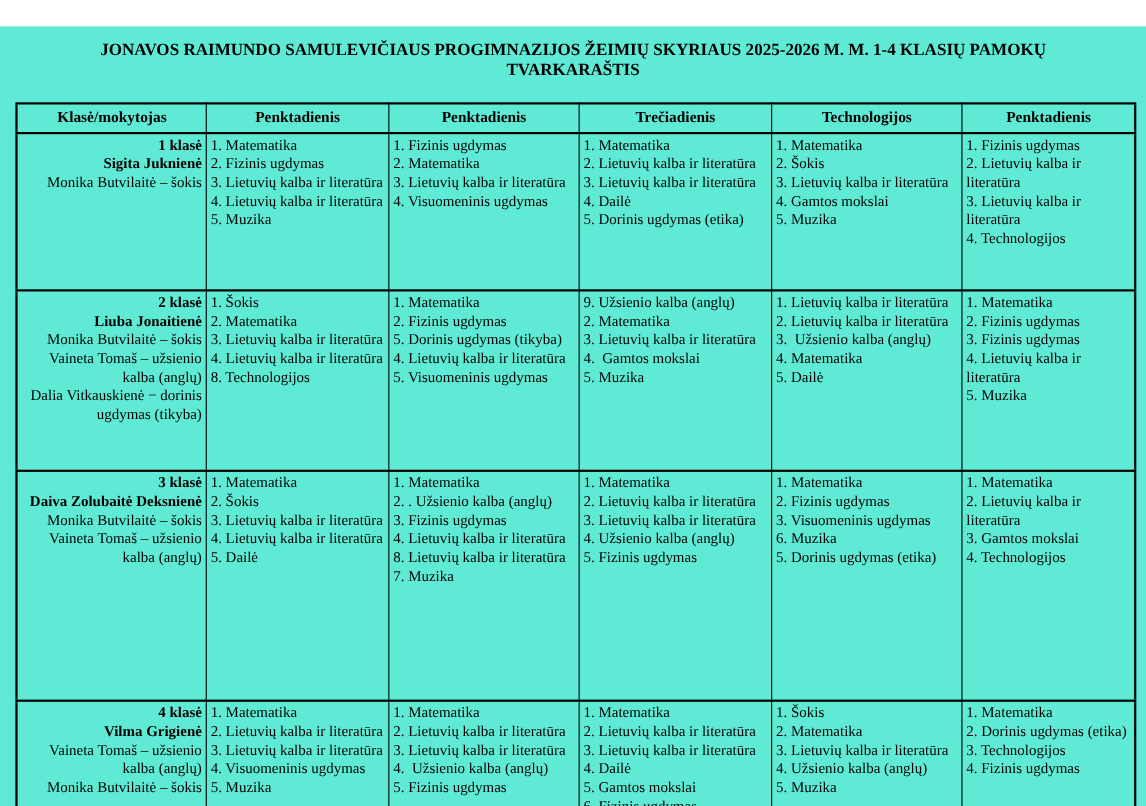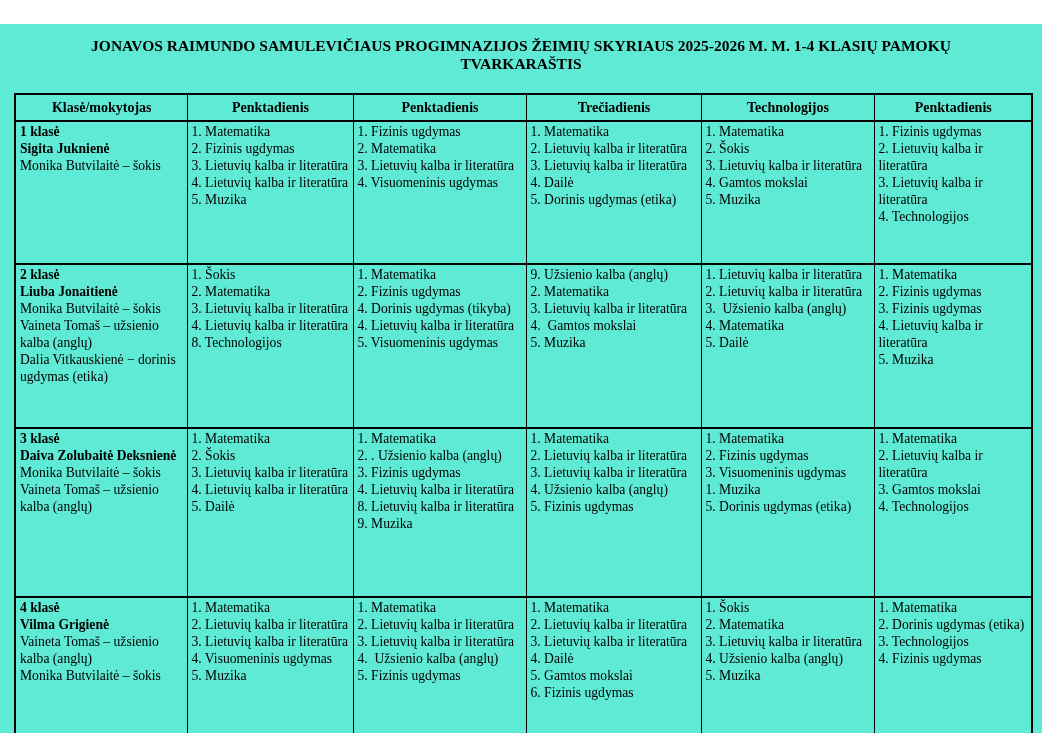--- a/index.html
+++ b/index.html
@@ -44,24 +44,24 @@
   table.timetable tr { border-top: 2px solid #000; border-bottom: 2px solid #000; }
   table.timetable thead tr { height: 27px; }
   table.timetable thead th {
     font-weight: bold;
     text-align: center;
     vertical-align: middle;
     font-size: 14px;
   }
   table.timetable tbody tr:nth-child(1) { height: 143px; }
   table.timetable tbody tr:nth-child(2) { height: 164px; }
-  table.timetable tbody tr:nth-child(3) { height: 169px; }
+  table.timetable tbody tr:nth-child(3) { height: 209px; }
   table.timetable tbody tr:nth-child(4) { height: 146px; }
   td.class-cell {
-    text-align: left;
+    text-align: right;
     padding: 1px 8px;
   }
   td.class-cell .bold { font-weight: bold; }
   .lesson, .teacher, .class-line { white-space: pre-wrap; }
 </style>
 </head>
 <body>
 
 <div class="page">
   <div class="doc-title">JONAVOS RAIMUNDO SAMULEVIČIAUS PROGIMNAZIJOS ŽEIMIŲ SKYRIAUS 2025-2026 M. M. 1-4 KLASIŲ PAMOKŲ TVARKARAŠTIS</div>
@@ -125,33 +125,33 @@
             <div class="lesson">3. Lietuvių kalba ir literatūra</div>
             <div class="lesson">4. Technologijos</div>
           </td>
         </tr>
         <tr>
           <td class="class-cell">
             <div class="class-line bold">2 klasė</div>
             <div class="class-line bold">Liuba Jonaitienė</div>
             <div class="teacher">Monika Butvilaitė – šokis</div>
             <div class="teacher">Vaineta Tomaš – užsienio kalba (anglų)</div>
-            <div class="teacher">Dalia Vitkauskienė − dorinis ugdymas (etika)</div>
+            <div class="teacher">Dalia Vitkauskienė − dorinis ugdymas (tikyba)</div>
           </td>
           <td>
             <div class="lesson">1. Šokis</div>
             <div class="lesson">2. Matematika</div>
             <div class="lesson">3. Lietuvių kalba ir literatūra</div>
             <div class="lesson">4. Lietuvių kalba ir literatūra</div>
             <div class="lesson">8. Technologijos</div>
           </td>
           <td>
             <div class="lesson">1. Matematika</div>
             <div class="lesson">2. Fizinis ugdymas</div>
-            <div class="lesson">4. Dorinis ugdymas (tikyba)</div>
+            <div class="lesson">5. Dorinis ugdymas (tikyba)</div>
             <div class="lesson">4. Lietuvių kalba ir literatūra</div>
             <div class="lesson">5. Visuomeninis ugdymas</div>
           </td>
           <td>
             <div class="lesson">9. Užsienio kalba (anglų)</div>
             <div class="lesson">2. Matematika</div>
             <div class="lesson">3. Lietuvių kalba ir literatūra</div>
             <div class="lesson">4.  Gamtos mokslai</div>
             <div class="lesson">5. Muzika</div>
           </td>
@@ -183,34 +183,34 @@
             <div class="lesson">3. Lietuvių kalba ir literatūra</div>
             <div class="lesson">4. Lietuvių kalba ir literatūra</div>
             <div class="lesson">5. Dailė</div>
           </td>
           <td>
             <div class="lesson">1. Matematika</div>
             <div class="lesson">2. . Užsienio kalba (anglų)</div>
             <div class="lesson">3. Fizinis ugdymas</div>
             <div class="lesson">4. Lietuvių kalba ir literatūra</div>
             <div class="lesson">8. Lietuvių kalba ir literatūra</div>
-            <div class="lesson">9. Muzika</div>
+            <div class="lesson">7. Muzika</div>
           </td>
           <td>
             <div class="lesson">1. Matematika</div>
             <div class="lesson">2. Lietuvių kalba ir literatūra</div>
             <div class="lesson">3. Lietuvių kalba ir literatūra</div>
             <div class="lesson">4. Užsienio kalba (anglų)</div>
             <div class="lesson">5. Fizinis ugdymas</div>
           </td>
           <td>
             <div class="lesson">1. Matematika</div>
             <div class="lesson">2. Fizinis ugdymas</div>
             <div class="lesson">3. Visuomeninis ugdymas</div>
-            <div class="lesson">1. Muzika</div>
+            <div class="lesson">6. Muzika</div>
             <div class="lesson">5. Dorinis ugdymas (etika)</div>
           </td>
           <td>
             <div class="lesson">1. Matematika</div>
             <div class="lesson">2. Lietuvių kalba ir literatūra</div>
             <div class="lesson">3. Gamtos mokslai</div>
             <div class="lesson">4. Technologijos</div>
           </td>
         </tr>
         <tr>

